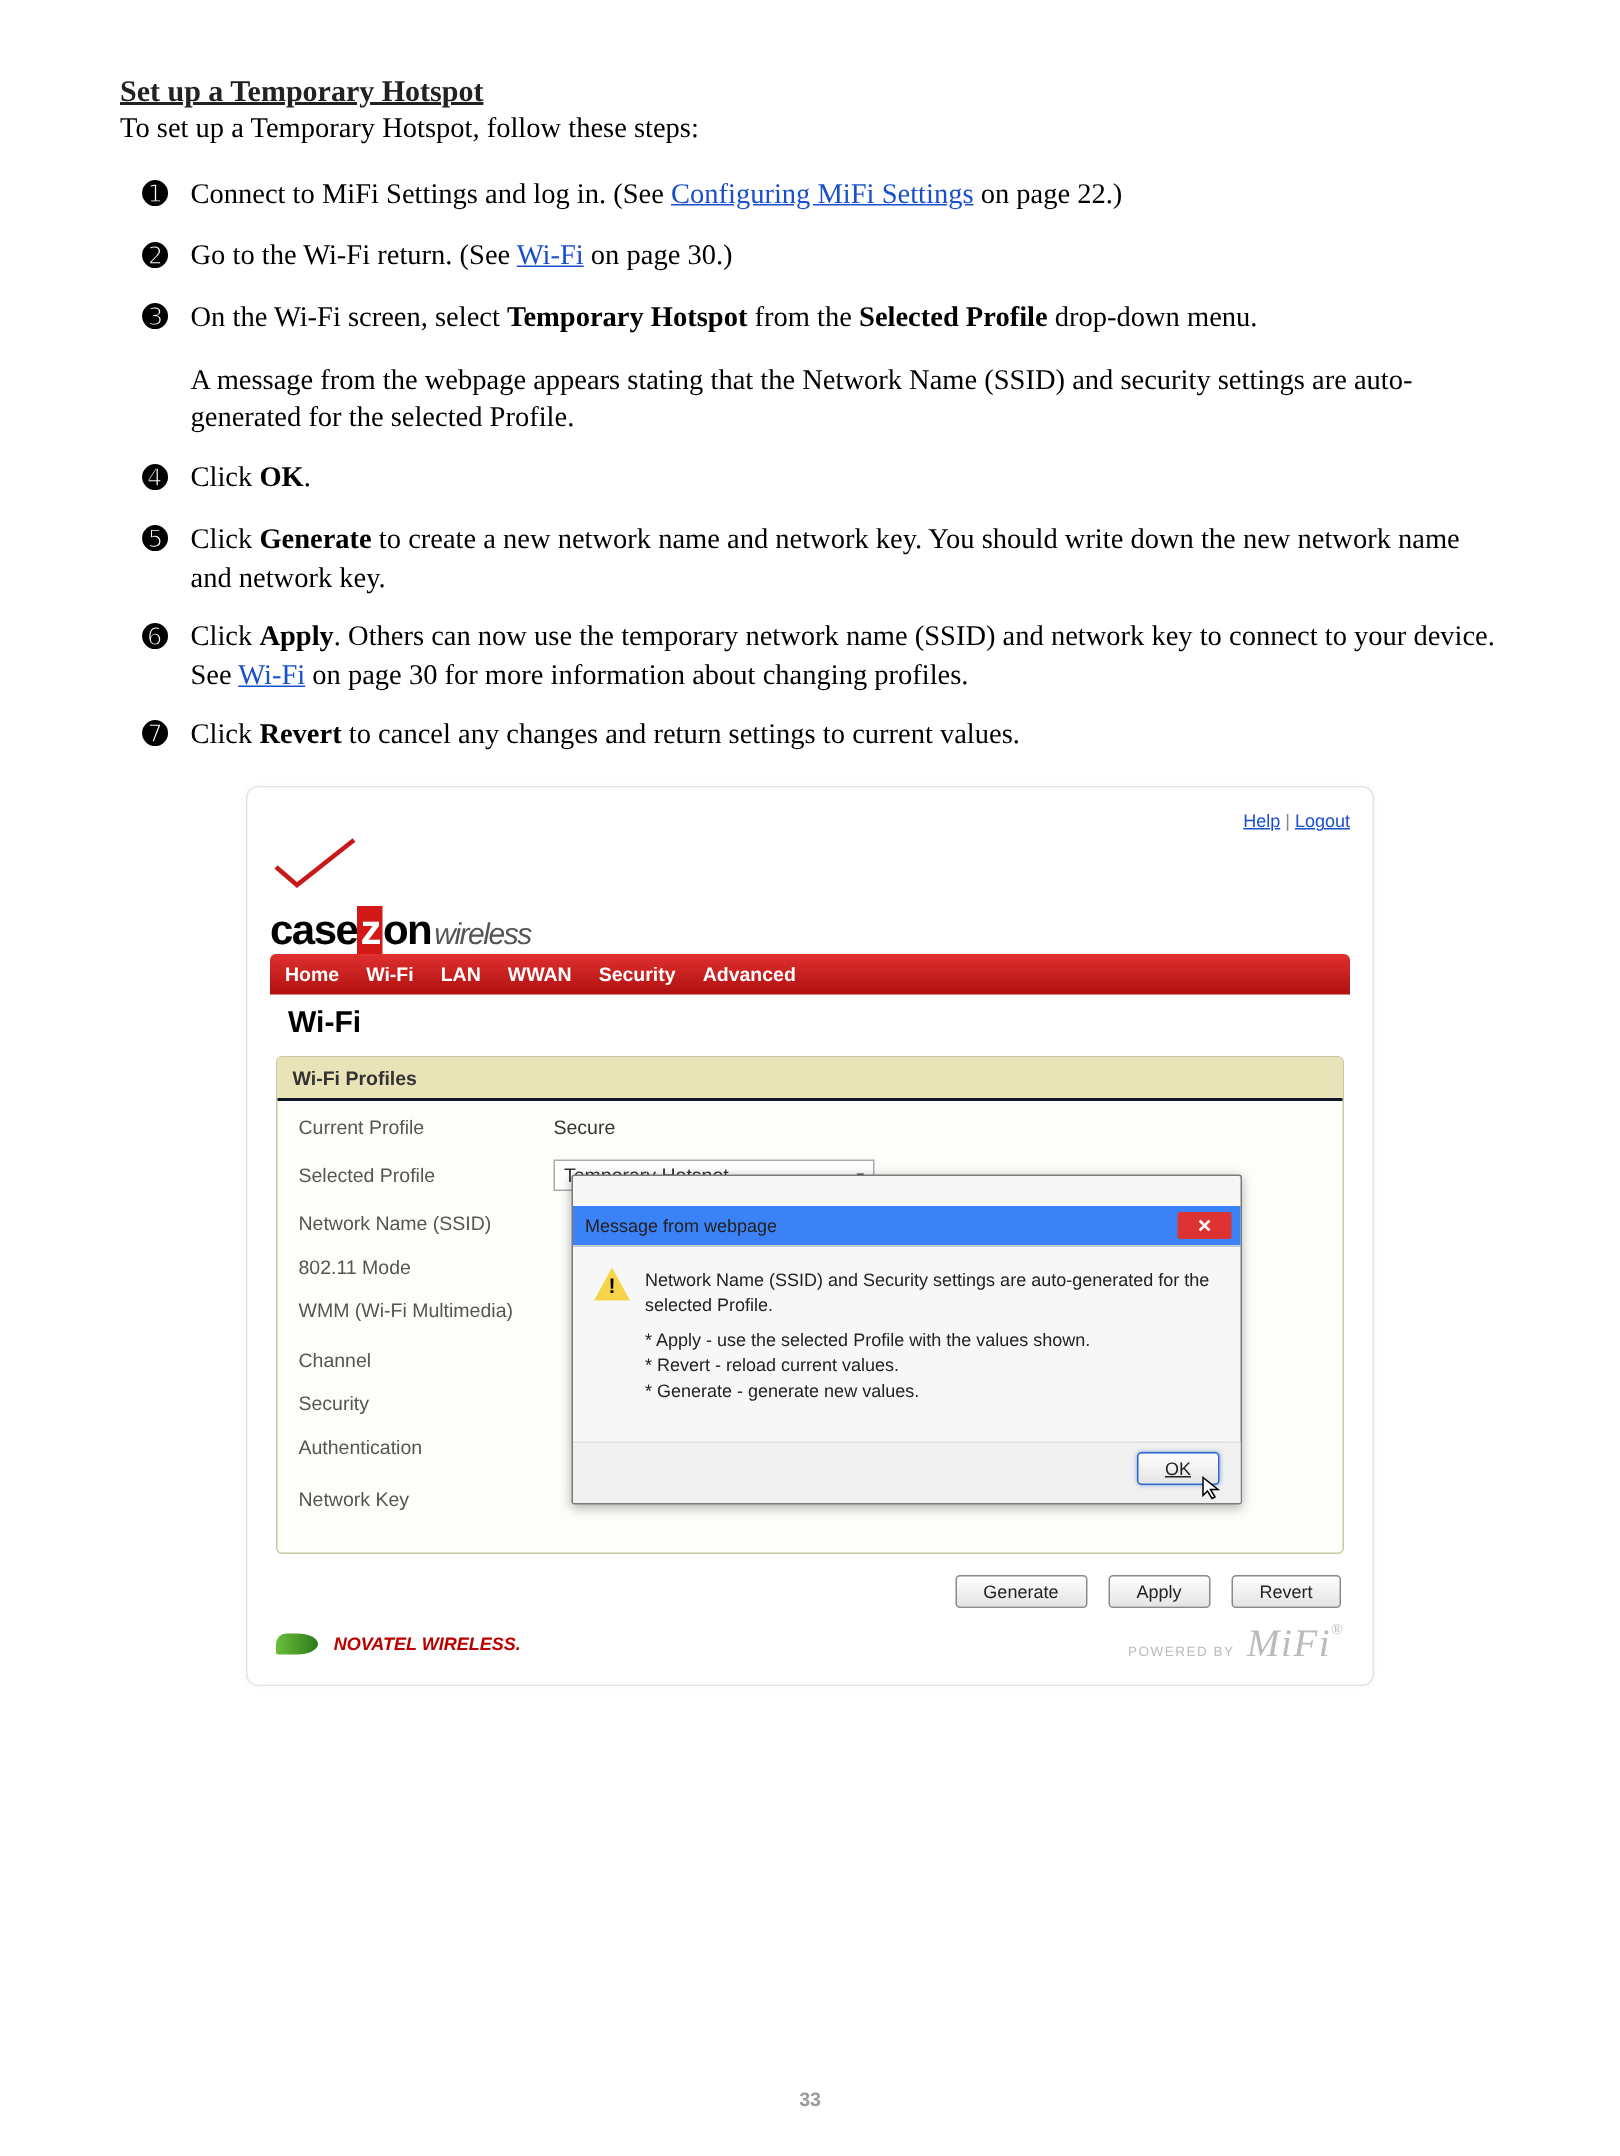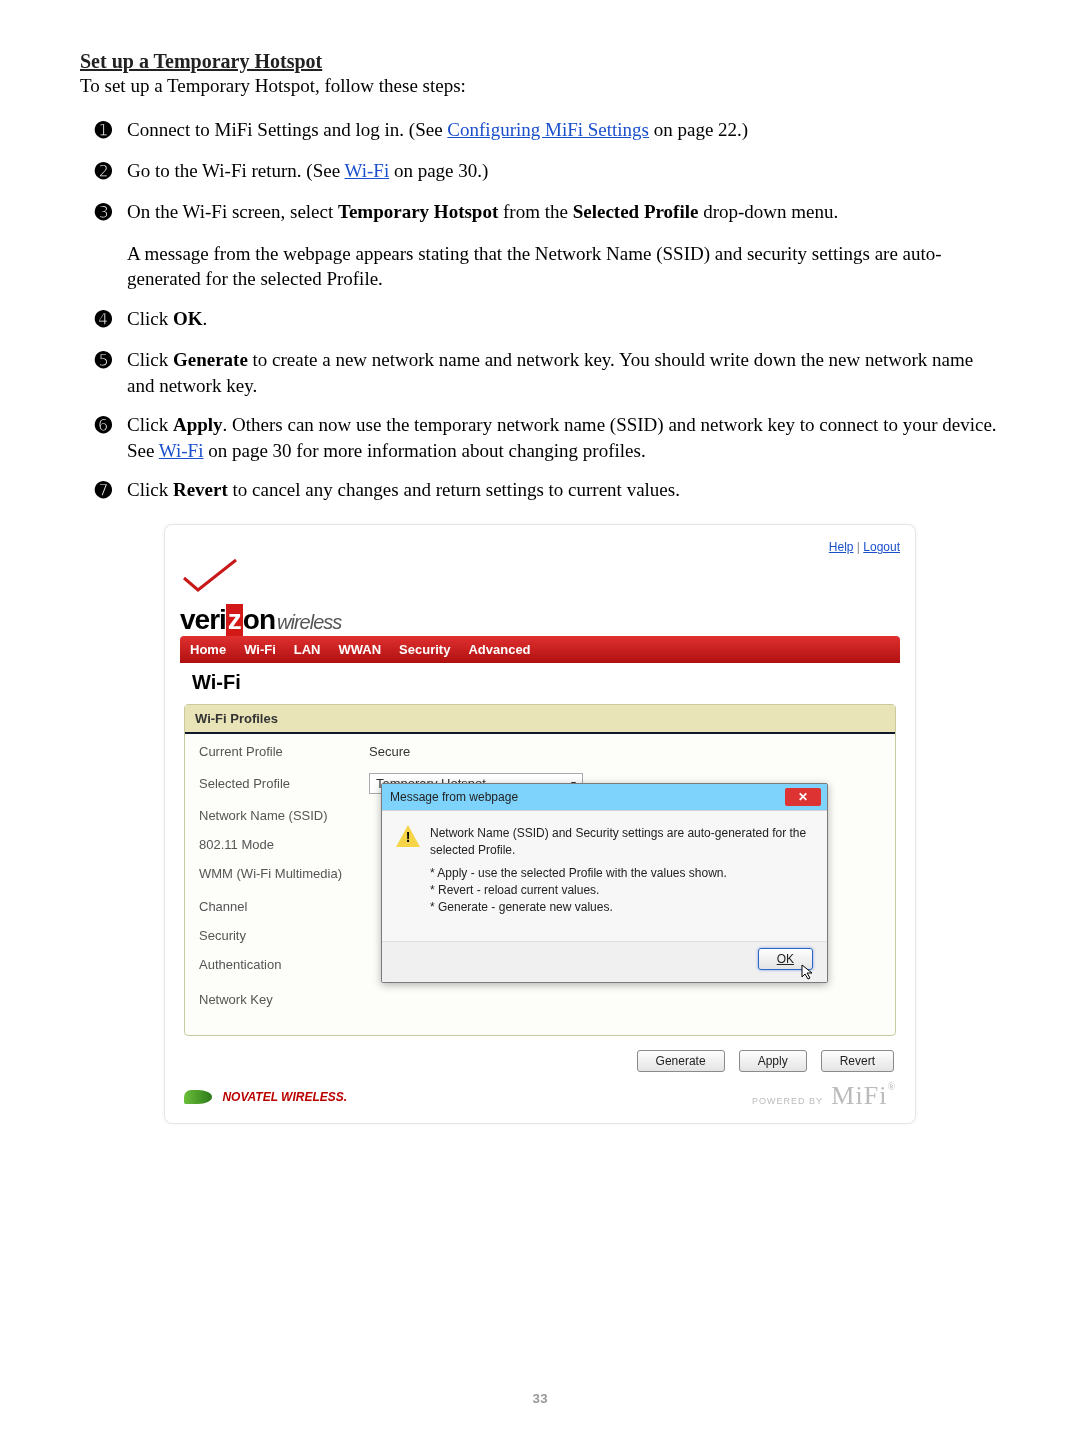--- a/index.html
+++ b/index.html
@@ -62,21 +62,21 @@
   }
   .circled {
     display: inline-block;
     font-family: Arial, sans-serif;
   }
   .page-num {
     position: absolute;
     bottom: 30px;
     left: 0; right: 0;
     text-align: center;
-    font-family: Liberation Mono, monospace;
+    font-family: Liberation Sans, sans-serif;
     font-size: 13px;
     color: #999;
     font-weight: bold;
   }
   
   .screenshot {
     margin: 20px auto 0 auto;
     width: 720px;
     background: #fff;
     border: 1px solid #e5e5e5;
@@ -158,23 +158,24 @@
     width: 445px;
     background: #f7f7f7;
     border: 1px solid #7a7a7a;
     border-radius: 2px;
     box-shadow: 0 2px 8px rgba(0,0,0,0.3);
     font-size: 12px;
     color: #222;
   }
   .dialog-title {
     display:flex; justify-content:space-between; align-items:center;
-    background: #7dd3fc;
+    background: #3b82f6;
     border-bottom: 1px solid #d0d0d0;
     padding: 4px 6px 4px 8px;
+    margin-top: 20px;
   }
   .dlg-close {
     background: #d33; color:#fff; width:36px; height:18px;
     display:flex; align-items:center; justify-content:center;
     border-radius:2px; font-weight:bold; font-size:12px;
     cursor:pointer;
   }
   .dialog-body {
     display:flex; padding: 14px 14px 26px 14px; gap:10px;
   }
@@ -229,21 +230,21 @@
     background: linear-gradient(90deg,#6abf3a,#2d7a1a);
     border-radius: 10px 20px 20px 2px / 10px 10px 10px 2px;
     display:inline-block; vertical-align:middle; margin-right:6px;
   }
   .novatel {
     font-style: italic; font-weight: bold; color:#b00;
     font-size: 12px; font-family: Arial, sans-serif;
   }
   .mifi {
     font-family: Georgia, serif;
-    font-size: 26px; color:#bbb; 
+    font-size: 26px; color:#bbb; font-style:italic;
     letter-spacing: 1px;
   }
   .mifi sup { font-size: 10px; vertical-align: top;}
   .powered { font-size:9px; color:#bbb; letter-spacing:1px; margin-right:4px;}
   .pointer-svg {
     position: absolute; right: -4px; bottom: -10px;
     width: 16px; height: 16px;
   }
 </style>
 </head>
@@ -315,21 +316,21 @@
       <span> | </span>
       <a class="slink">Logout</a>
     </div>
 
     <div class="logo-row">
       <svg width="60" height="38">
         <polyline points="4,22 18,34 56,4" fill="none" stroke="#c81818" stroke-width="3"></polyline>
       </svg>
     </div>
     <div class="vz-logo">
-      <span>veri</span><span class="z">z</span><span>on</span><span class="wireless">wireless</span>
+      <span>case</span><span class="z">z</span><span>on</span><span class="wireless">wireless</span>
     </div>
 
     <div class="navbar">
       <span>Home</span>
       <span>Wi-Fi</span>
       <span>LAN</span>
       <span>WWAN</span>
       <span>Security</span>
       <span>Advanced</span>
     </div>

